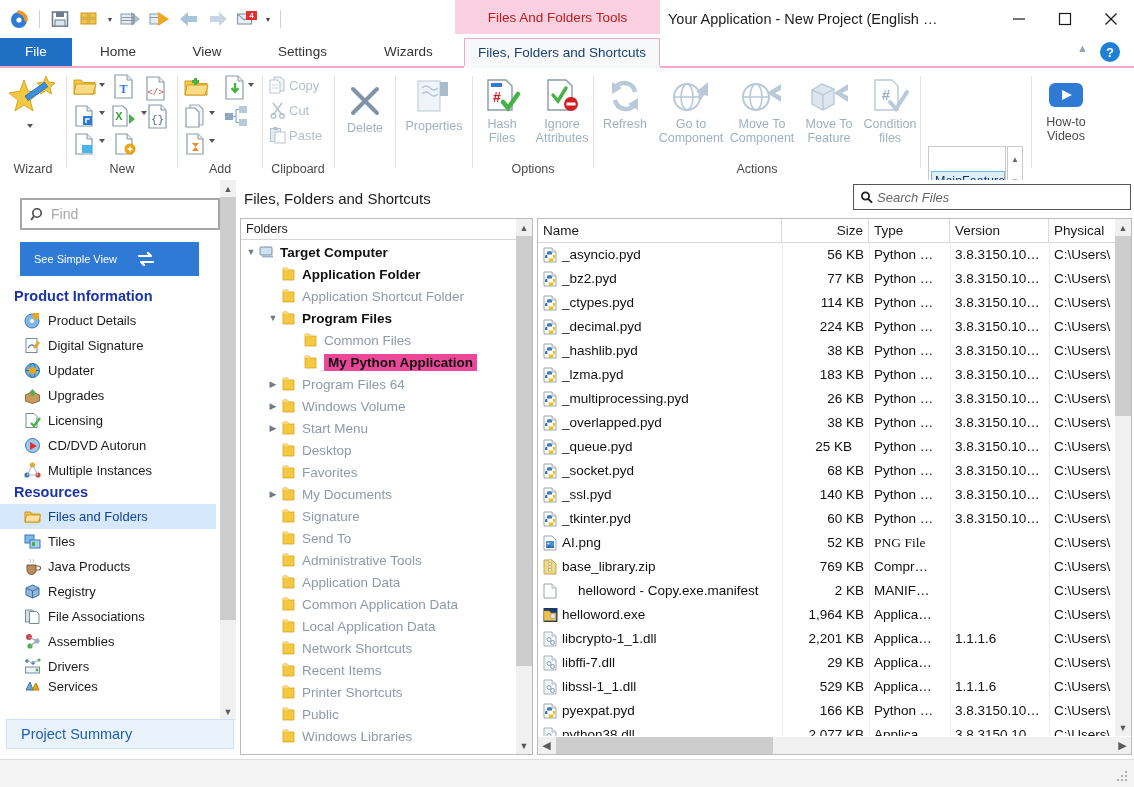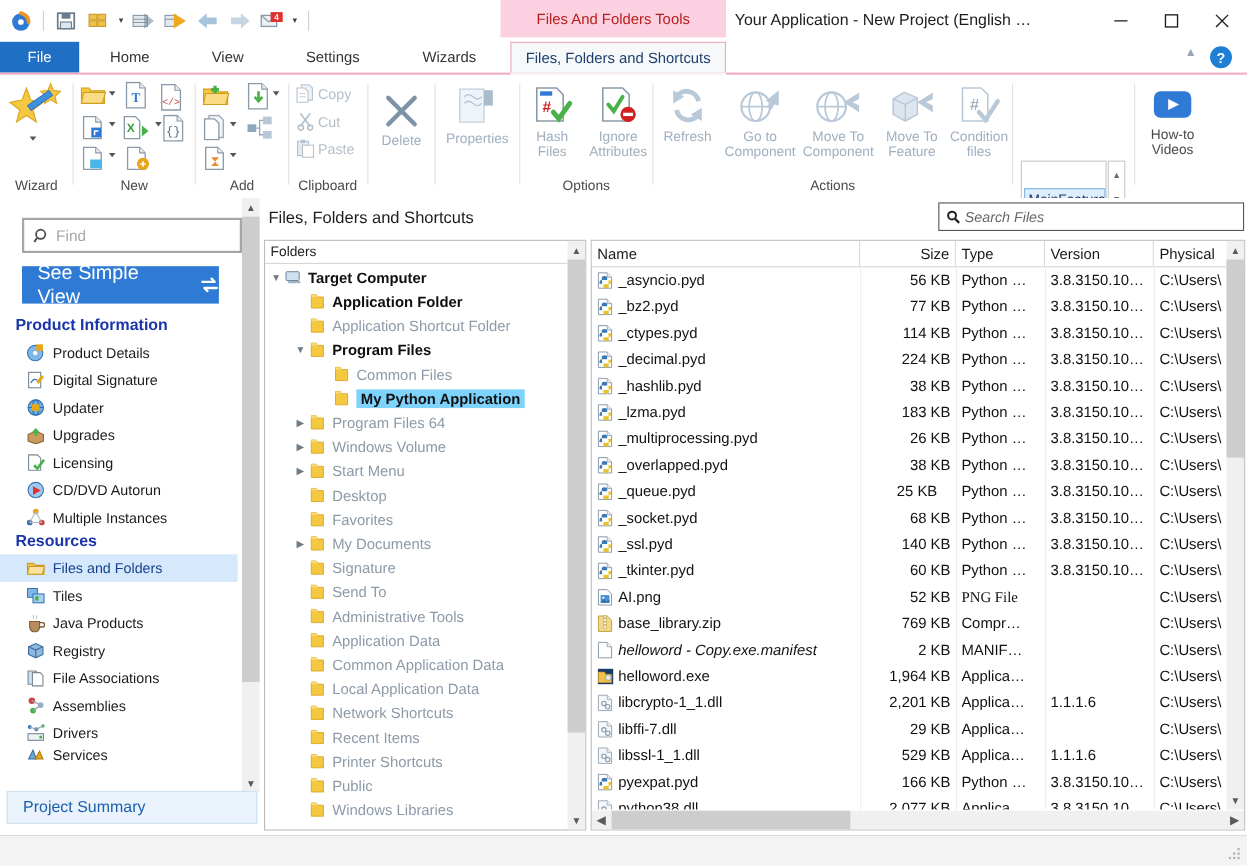--- a/index.html
+++ b/index.html
@@ -83,21 +83,21 @@
 
   
   .sidebar { position:absolute; left:0; top:180px; width:238px; height:607px; background:#fff; }
   .findbox {
     position:absolute; left:20px; top:18px; width:200px; height:32px;
     border:2px solid #a6a6a6; background:#fff; display:flex; align-items:center; padding-left:8px; gap:6px;
   }
   .findph { font-size:14px; color:#a8a8a8; }
   .simplebtn {
     position:absolute; left:20px; top:62px; width:179px; height:34px; background:#2f7ad4;
-    color:#fff; font-size:18px; display:flex; align-items:center; padding-left:14px; gap:10px;
+    color:#fff; font-size:11px; display:flex; align-items:center; padding-left:14px; gap:10px;
   }
   .sb-head { font-size:14.5px; color:#1b35a8; font-weight:bold; padding-left:14px; line-height:24px; }
   .sb-item { height:25px; display:flex; align-items:center; gap:7px; padding-left:24px; font-size:13px; color:#1b1b1b; }
   .sb-item.sel { background:#d6e8fb; color:#14418f; }
   .sb-icon { width:17px; height:17px; flex:0 0 17px; position:relative; }
   .sb-scroll { position:absolute; right:2px; top:0; width:16px; height:540px; background:#f0f0f0; }
   .sb-scroll .arrw { width:16px; height:17px; display:flex; align-items:center; justify-content:center; font-size:9px; color:#5a5a5a; }
   .sb-scroll .thumb { position:absolute; left:0; top:17px; width:16px; height:423px; background:#cdcdcd; }
   .projsummary {
     position:absolute; left:6px; bottom:38px; width:228px; height:30px;
@@ -118,21 +118,21 @@
 
   
   .treepanel { position:absolute; left:2px; top:38px; width:293px; bottom:4px; border:1px solid #bcbcbc; background:#fff; }
   .tree-hdr { height:21px; border-bottom:1px solid #d6d6d6; font-size:12.5px; color:#222; display:flex; align-items:center; padding-left:5px; }
   .tree-body { position:absolute; left:0; top:22px; right:0; bottom:0; overflow:hidden; }
   .tnode { height:22px; display:flex; align-items:center; font-size:13.5px; white-space:nowrap; }
   .tnode .chev { width:16px; flex:0 0 16px; text-align:center; font-size:9px; color:#6f7b86; }
   .tnode .ficon { width:15px; height:14px; flex:0 0 15px; margin-right:6px; position:relative; }
   .tnode.dim { color:#8d9aa8; }
   .tnode.strong { color:#101010; font-weight:bold; }
-  .tnode.sel span.lbl { background:#7dd3fc; padding:1px 4px; }
+  .tnode.sel span.lbl { background:#ec4899; padding:1px 4px; }
   .tree-scroll { position:absolute; right:0; top:0; width:16px; bottom:0; background:#f0f0f0; }
   .tree-scroll .arrw { width:16px; height:17px; display:flex; align-items:center; justify-content:center; font-size:9px; color:#5a5a5a; }
   .tree-scroll .thumb { position:absolute; left:0; top:17px; width:16px; height:430px; background:#cdcdcd; }
 
   
   .listpanel { position:absolute; left:299px; top:38px; right:2px; bottom:4px; border:1px solid #bcbcbc; background:#fff; }
   .lhdr { position:absolute; left:0; top:0; right:0; height:24px; background:#fff; border-bottom:1px solid #d6d6d6; }
   .lhdr .hc { position:absolute; top:0; height:23px; line-height:23px; font-size:13.5px; color:#1a1a1a;
               border-right:1px solid #dadada; padding:0 5px; white-space:nowrap; overflow:hidden; }
   .lhdr .hc.r { text-align:right; }
@@ -1142,21 +1142,21 @@
           <div class="c r" style="left:244px;width:82px;">769 KB</div>
           <div class="c" style="left:336px;width:74px;">Compr…</div>
           <div class="c" style="left:417px;width:92px;"></div>
           <div class="c" style="left:516px;width:80px;">C:\Users\</div>
         </div>
         <div class="lrow">
           <span class="ico"><svg width="15" height="16" viewBox="0 0 15 16">
               <path d="M1 1 h8 l4 4 v10 H1 Z" fill="#fff" stroke="#8a9aa8" stroke-width=".9"></path>
               <path d="M9 1 v4 h4" fill="#eef3f8" stroke="#8a9aa8" stroke-width=".7"></path>
             </svg></span>
-          <div class="c" style="left:24px;width:218px;font-style:italic;">helloword - Copy.exe.manifest</div>
+          <div class="c" style="left:40px;width:218px;">helloword - Copy.exe.manifest</div>
           <div class="c r" style="left:244px;width:82px;">2 KB</div>
           <div class="c" style="left:336px;width:74px;">MANIF…</div>
           <div class="c" style="left:417px;width:92px;"></div>
           <div class="c" style="left:516px;width:80px;">C:\Users\</div>
         </div>
         <div class="lrow">
           <span class="ico"><svg width="15" height="16" viewBox="0 0 15 16">
               <rect x="0.5" y="1" width="14" height="14" fill="#1a3a6a"></rect>
               <path d="M1 4 h5.5 l1.2 2 H13 V13.5 H1 Z" fill="#f0c14b" stroke="#c99a23" stroke-width=".6"></path>
               <circle cx="10" cy="9" r="2.6" fill="#e8e8e8" stroke="#888" stroke-width=".6"></circle>

